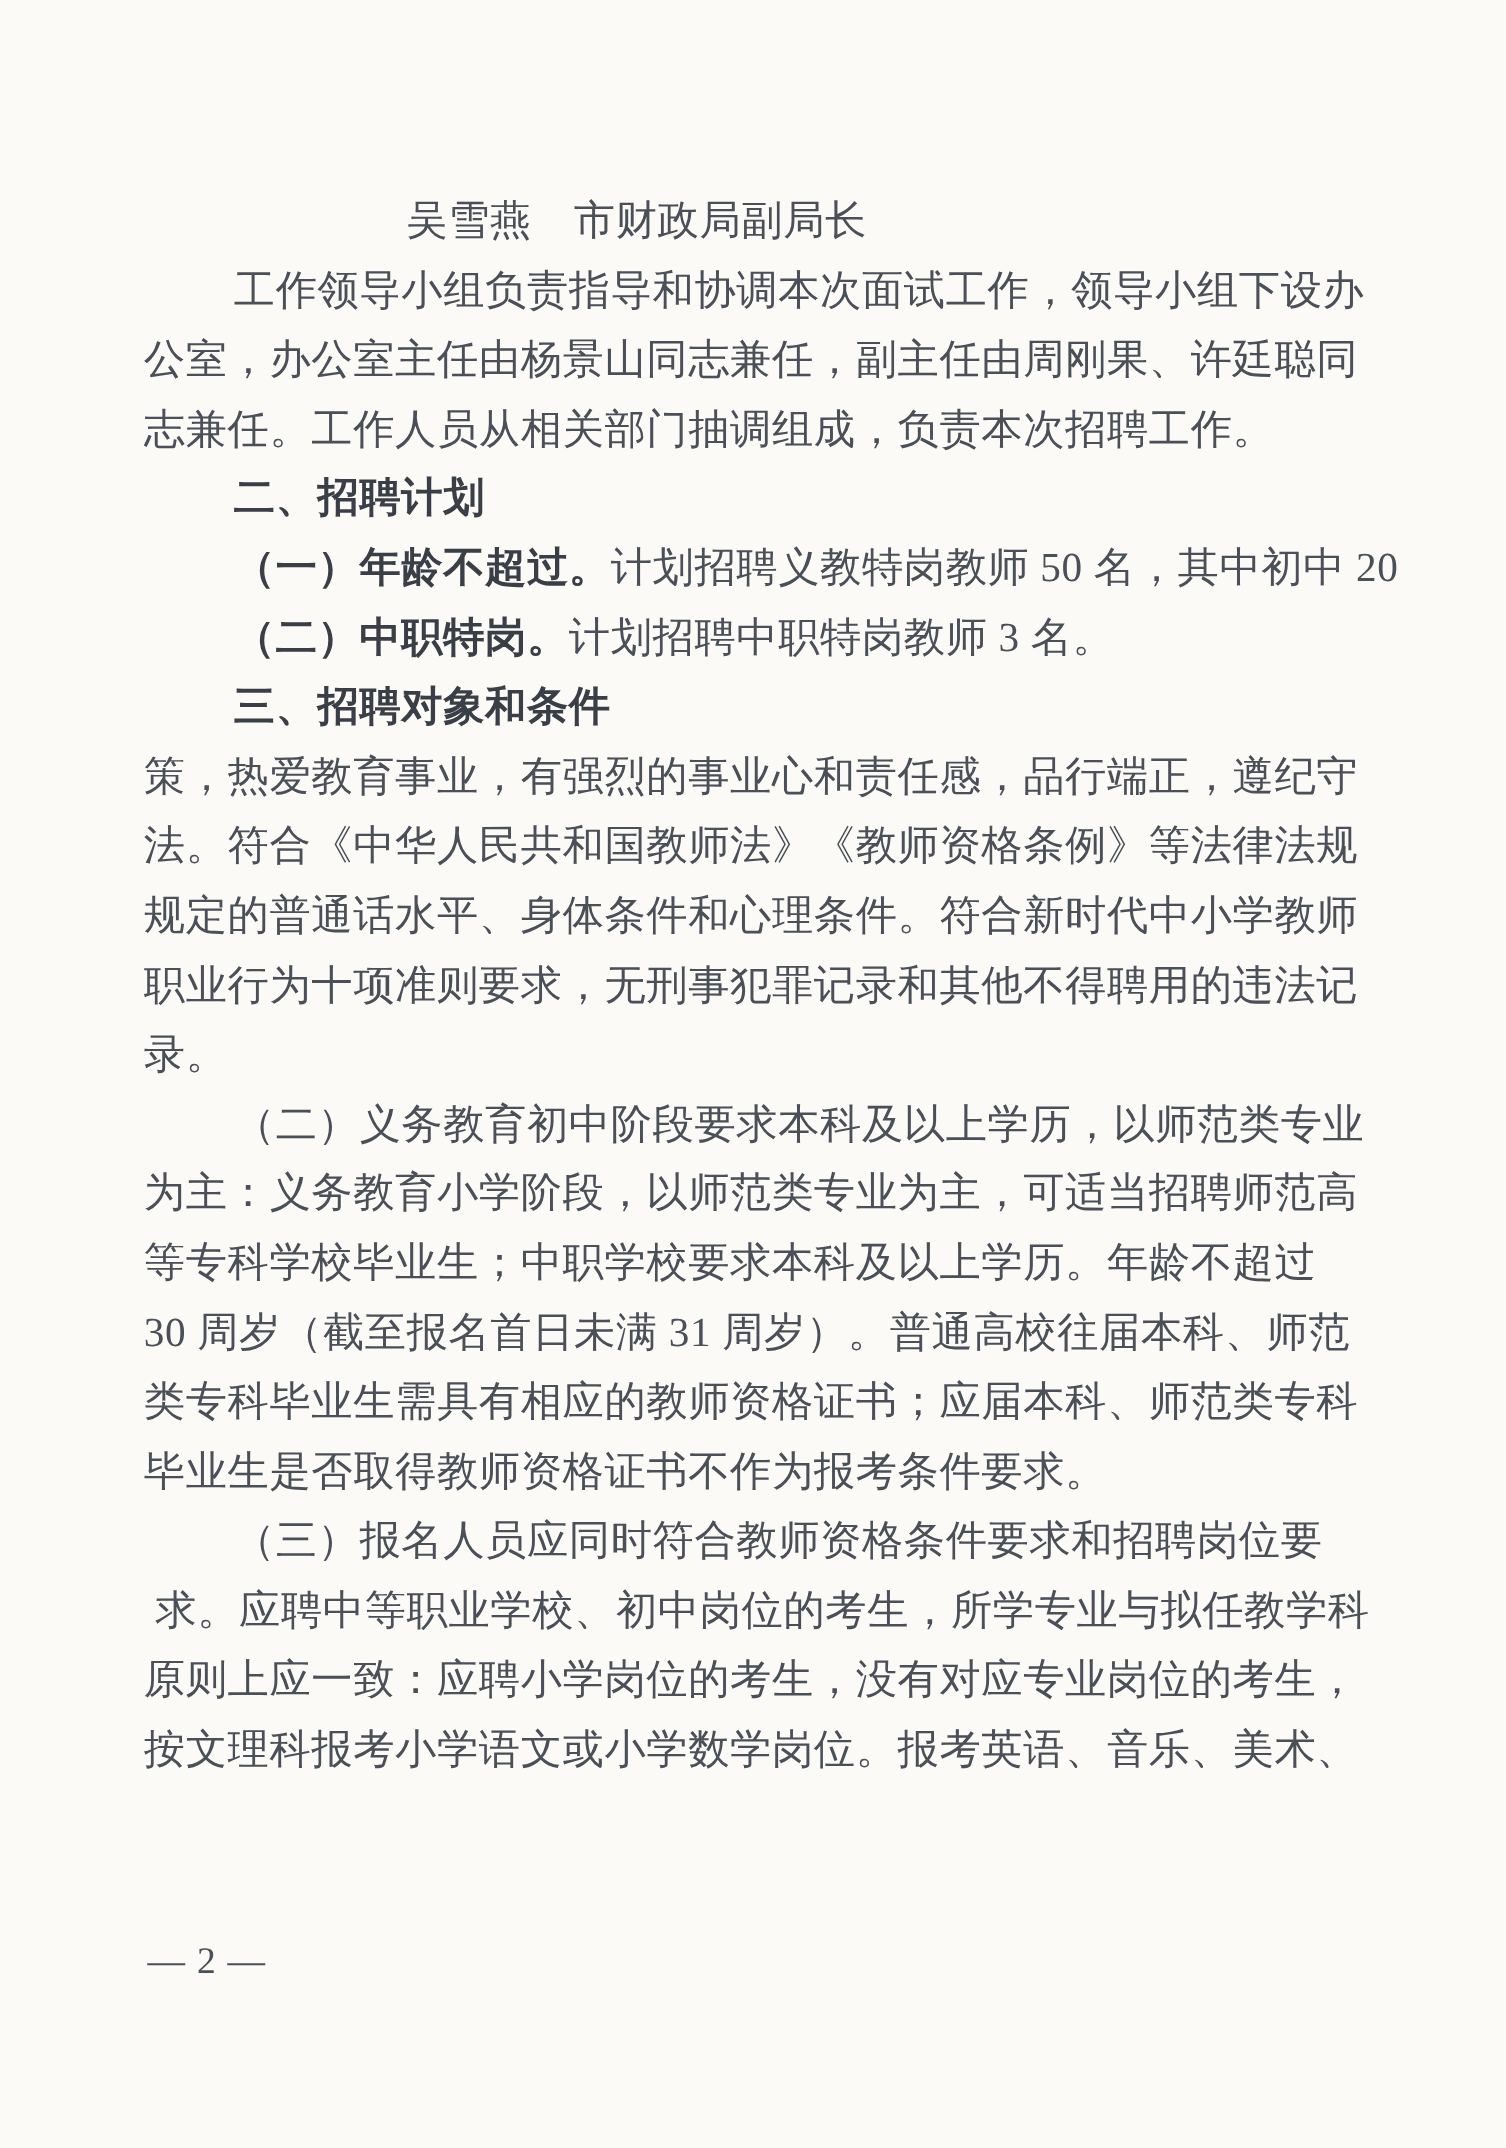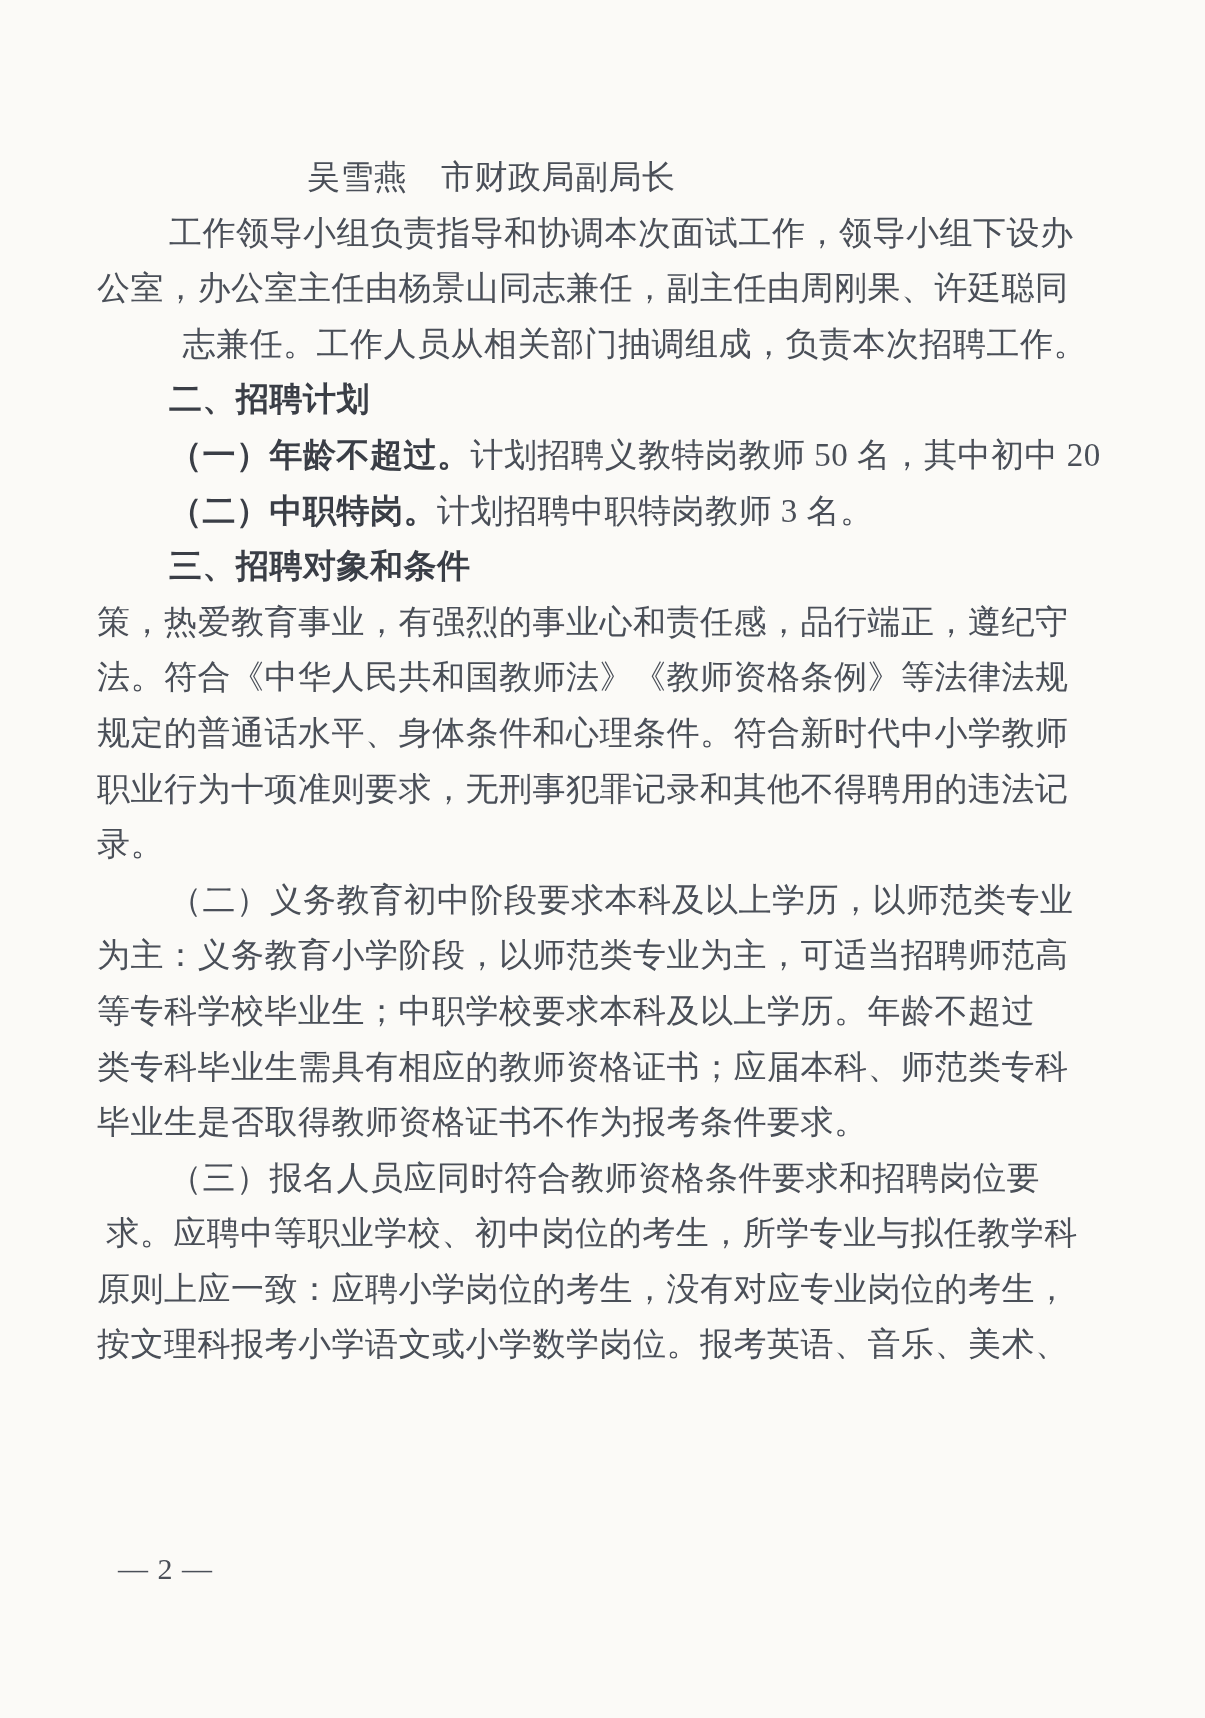--- a/index.html
+++ b/index.html
@@ -12,21 +12,21 @@
     font-family: "Liberation Serif", "DejaVu Serif", serif;
   }
   .page {
     position: relative;
     width: 1205px;
     height: 1718px;
     background: var(--paper, #fbfaf7);
   }
   .text-block {
     position: absolute;
-    left: 97px;
+    left: 115px;
     top: 150px;
     width: 990px;
   }
   .line {
     height: 55.6px;
     line-height: 55.6px;
     font-size: 33px;
     letter-spacing: 0.5px;
     white-space: pre;
     color: var(--ink, #4a4f58);
@@ -48,33 +48,34 @@
   }
 </style>
 </head>
 <body>
 
 <div class="page">
   <div class="text-block">
       <div class="line" style="padding-left: 210px;"><span class="seg">吴雪燕　市财政局副局长</span></div>
       <div class="line" style="padding-left: 72px;"><span class="seg">工作领导小组负责指导和协调本次面试工作，领导小组下设办</span></div>
       <div class="line" style="padding-left: 0px;"><span class="seg">公室，办公室主任由杨景山同志兼任，副主任由周刚果、许廷聪同</span></div>
-      <div class="line" style="padding-left: 0px; text-align: right;"><span class="seg">志兼任。工作人员从相关部门抽调组成，负责本次招聘工作。</span></div>
+      <div class="line" style="padding-left: 0px;"><span class="seg">志兼任。工作人员从相关部门抽调组成，负责本次招聘工作。</span></div>
       <div class="line" style="padding-left: 72px;"><span class="seg bold">二、招聘计划</span></div>
       <div class="line" style="padding-left: 72px;"><span class="seg bold">（一）年龄不超过。</span><span class="seg">计划招聘义教特岗教师 50 名，其中初中 20</span></div>
       <div class="line" style="padding-left: 72px;"><span class="seg bold">（二）中职特岗。</span><span class="seg">计划招聘中职特岗教师 3 名。</span></div>
       <div class="line" style="padding-left: 72px;"><span class="seg bold">三、招聘对象和条件</span></div>
       <div class="line" style="padding-left: 0px;"><span class="seg">策，热爱教育事业，有强烈的事业心和责任感，品行端正，遵纪守</span></div>
       <div class="line" style="padding-left: 0px;"><span class="seg">法。符合《中华人民共和国教师法》《教师资格条例》等法律法规</span></div>
       <div class="line" style="padding-left: 0px;"><span class="seg">规定的普通话水平、身体条件和心理条件。符合新时代中小学教师</span></div>
       <div class="line" style="padding-left: 0px;"><span class="seg">职业行为十项准则要求，无刑事犯罪记录和其他不得聘用的违法记</span></div>
       <div class="line" style="padding-left: 0px;"><span class="seg">录。</span></div>
       <div class="line" style="padding-left: 72px;"><span class="seg">（二）义务教育初中阶段要求本科及以上学历，以师范类专业</span></div>
       <div class="line" style="padding-left: 0px;"><span class="seg">为主：义务教育小学阶段，以师范类专业为主，可适当招聘师范高</span></div>
       <div class="line" style="padding-left: 0px;"><span class="seg">等专科学校毕业生；中职学校要求本科及以上学历。年龄不超过</span></div>
+      <div class="line" style="padding-left: 0px;"><span class="seg">30 周岁（截至报名首日未满 31 周岁）。普通高校往届本科、师范</span></div>
       <div class="line" style="padding-left: 0px;"><span class="seg">类专科毕业生需具有相应的教师资格证书；应届本科、师范类专科</span></div>
       <div class="line" style="padding-left: 0px;"><span class="seg">毕业生是否取得教师资格证书不作为报考条件要求。</span></div>
       <div class="line" style="padding-left: 72px;"><span class="seg">（三）报名人员应同时符合教师资格条件要求和招聘岗位要</span></div>
       <div class="line" style="padding-left: 0px; text-align: center;"><span class="seg">求。应聘中等职业学校、初中岗位的考生，所学专业与拟任教学科</span></div>
       <div class="line" style="padding-left: 0px;"><span class="seg">原则上应一致：应聘小学岗位的考生，没有对应专业岗位的考生，</span></div>
       <div class="line" style="padding-left: 0px;"><span class="seg">按文理科报考小学语文或小学数学岗位。报考英语、音乐、美术、</span></div>
     </div>
   <div class="page-number">— 2 —</div>
 </div>
 

